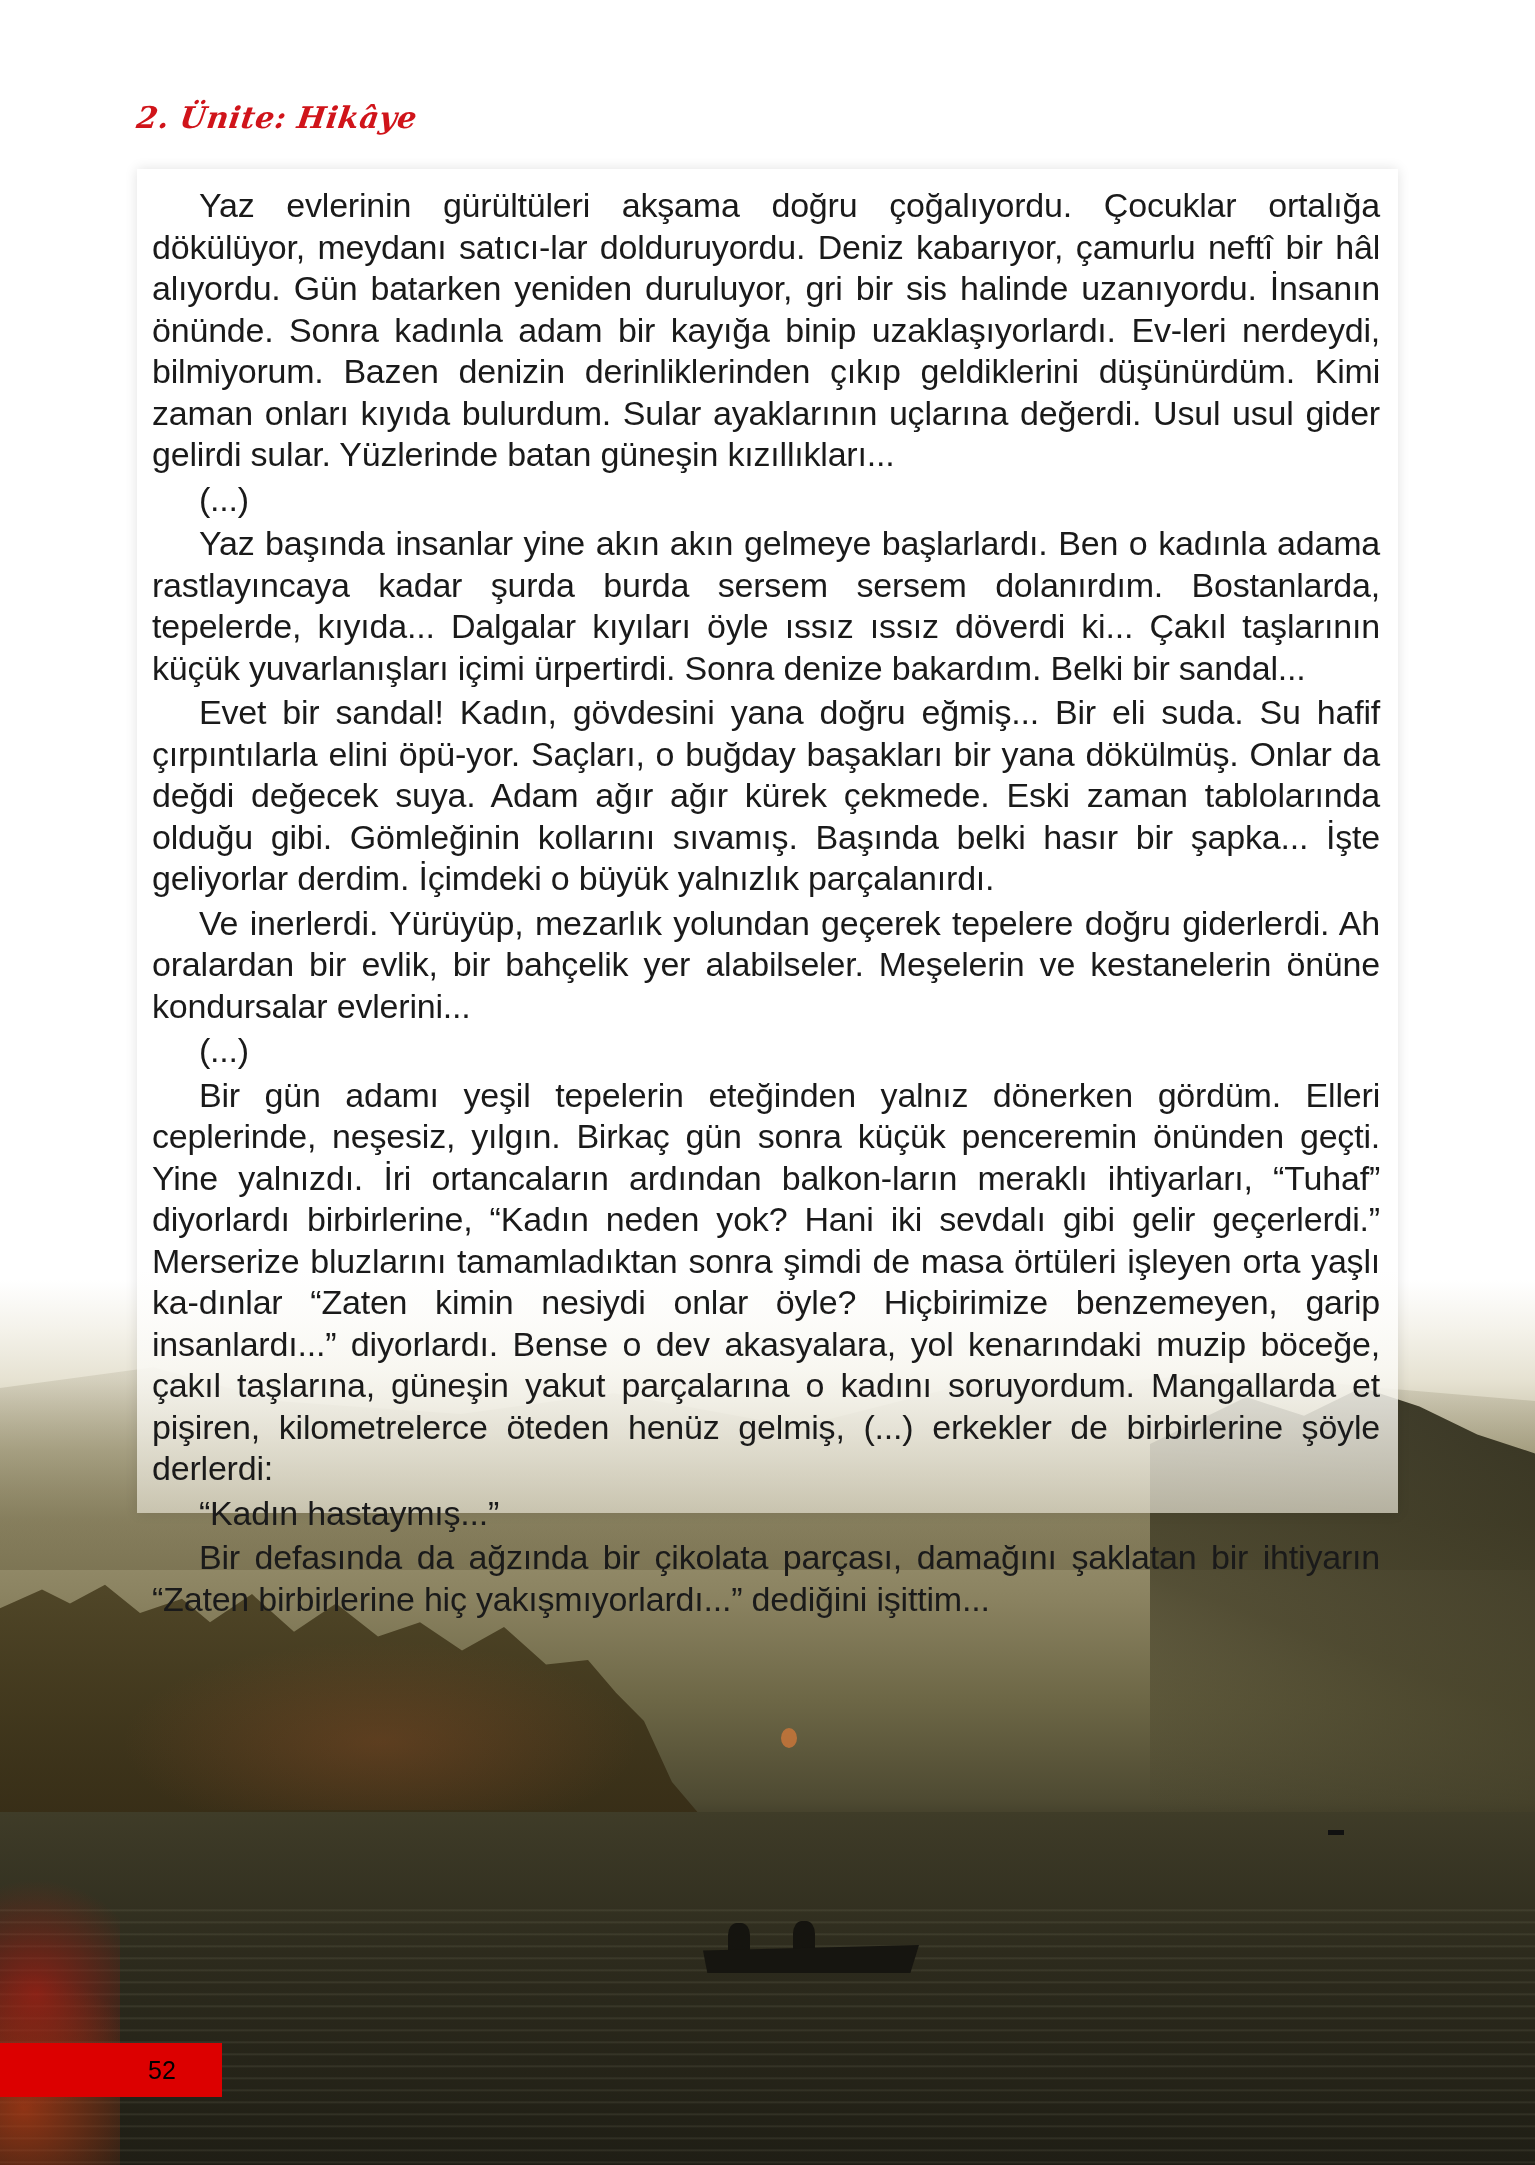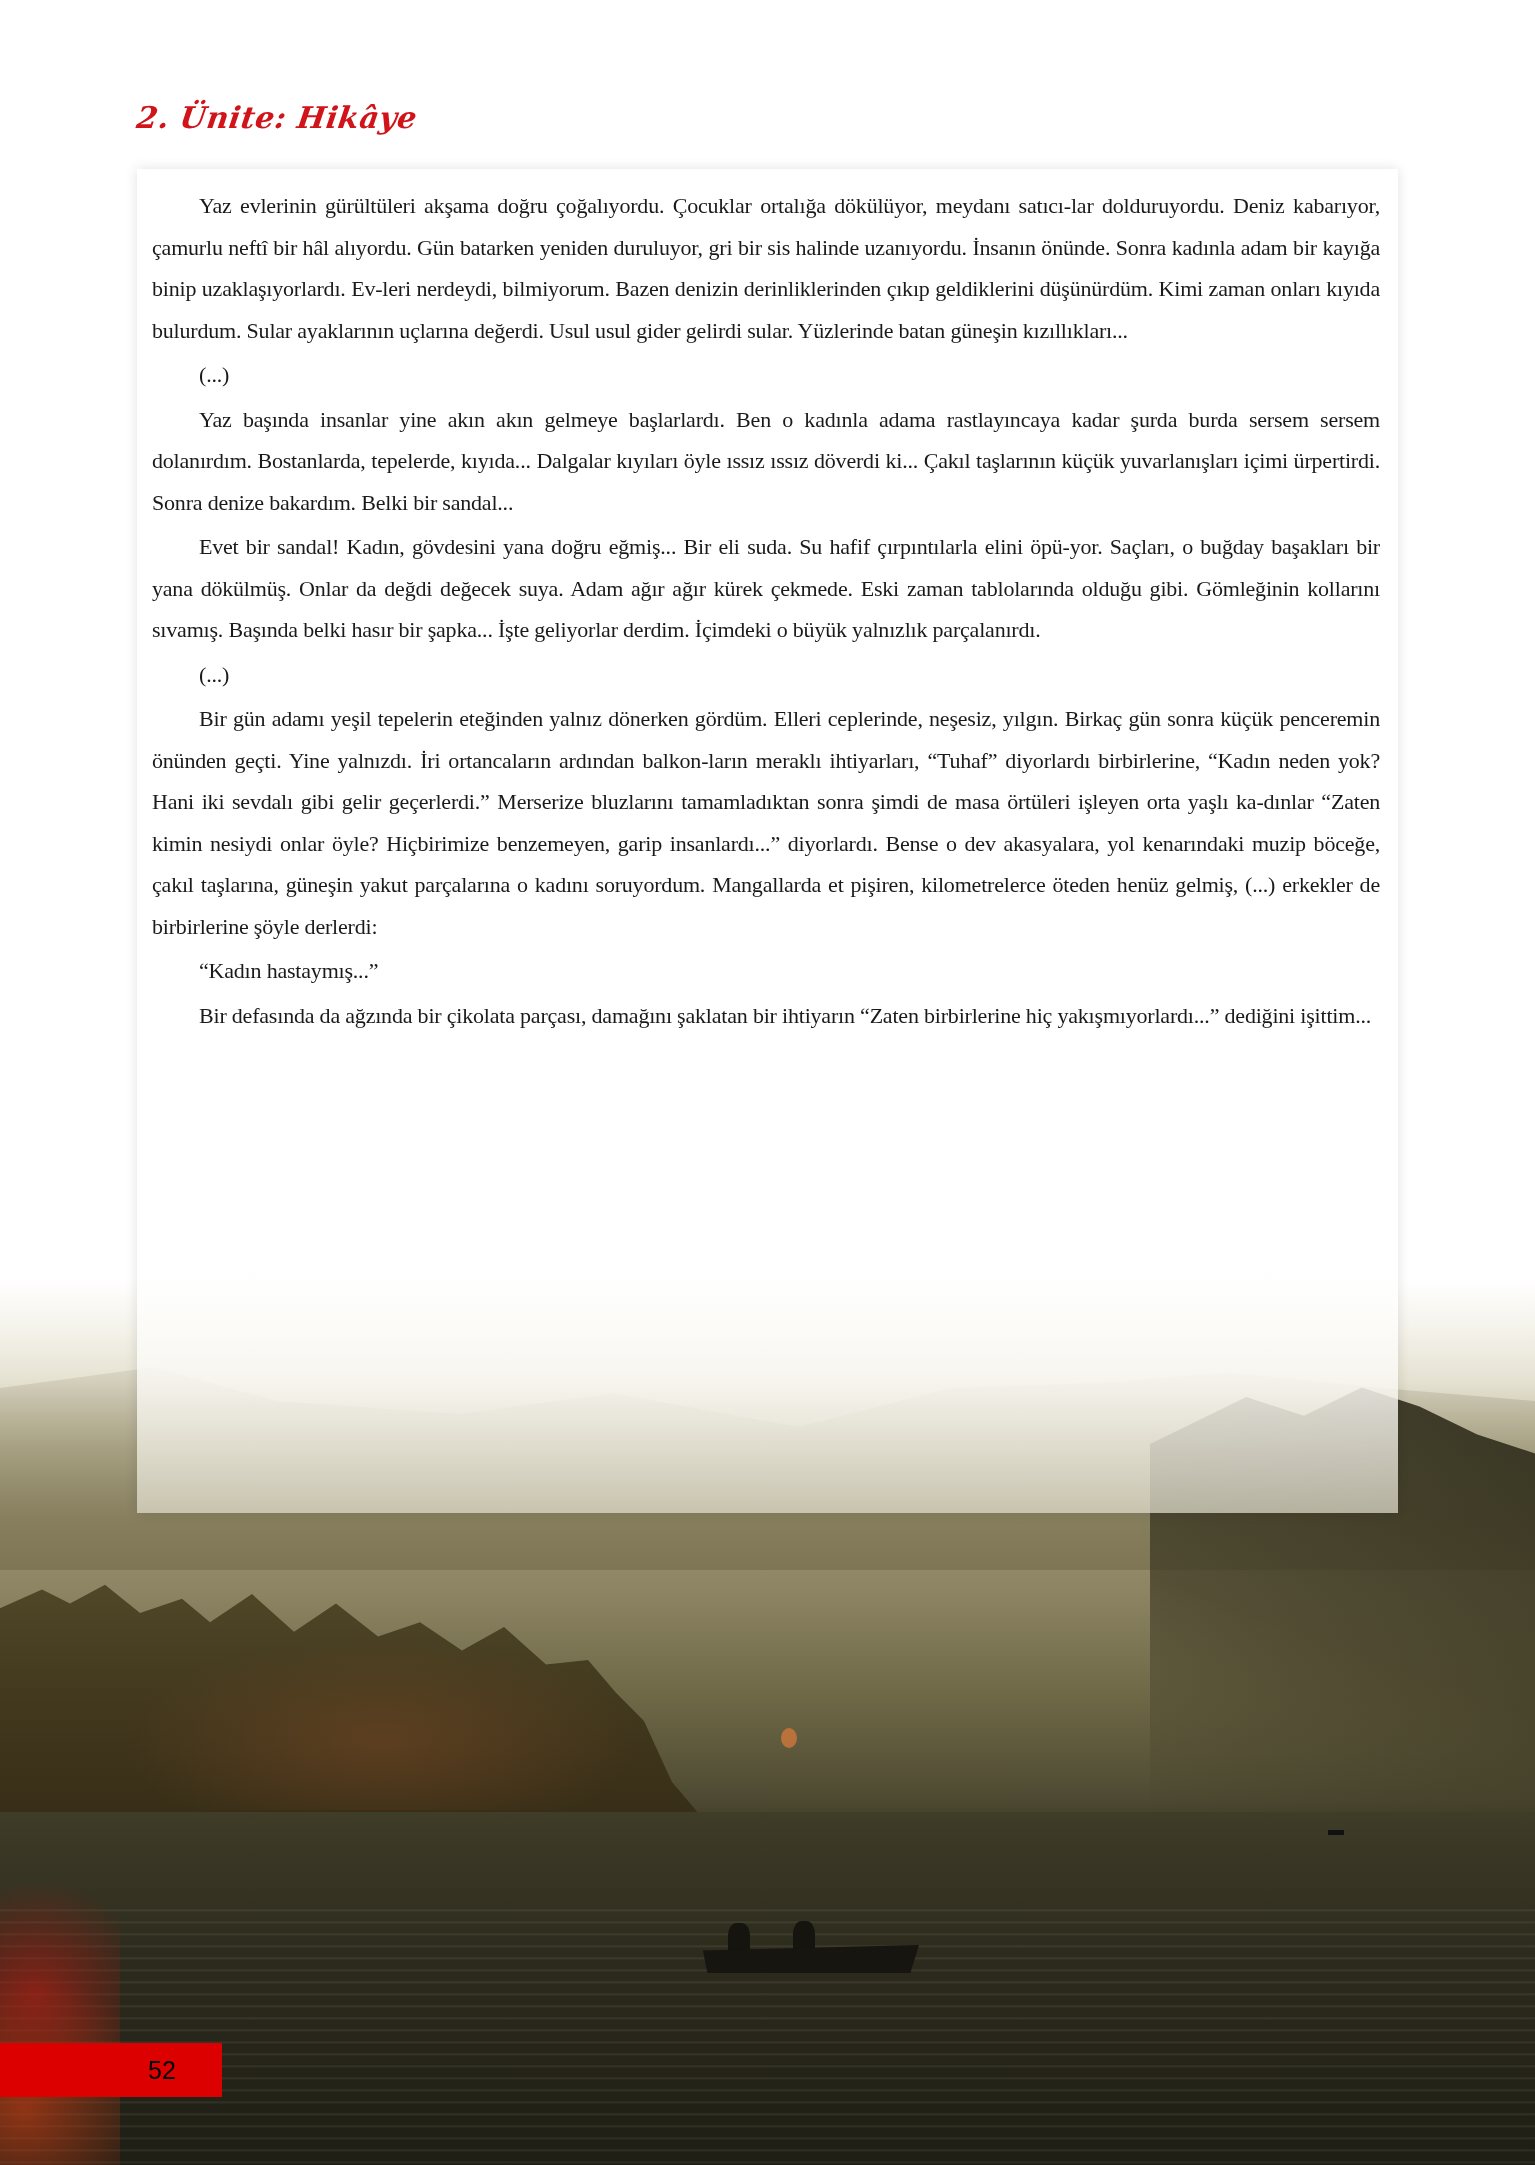--- a/index.html
+++ b/index.html
@@ -70,24 +70,23 @@
     }
     .text-box {
       position: absolute; left: 137px; top: 169px; width: 1261px; height: 1344px;
       background: linear-gradient(180deg, rgba(255,255,255,1) 0px, rgba(255,255,255,1) 1100px, rgba(250,249,244,0.88) 1200px, rgba(225,221,205,0.72) 1344px);
       box-shadow: 0 0 12px rgba(0,0,0,0.12);
       box-sizing: border-box;
       padding: 16px 18px 0 15px;
     }
     .para {
       margin: 0; color: #1a1a1a;
-      font-size: 22px; line-height: 41.5px;
+      font-size: 34px; line-height: 41.5px;
       text-align: justify; text-indent: 47px;
       letter-spacing: -0.2px;
-      font-family: Liberation Serif, serif;
     }
     .para + .para { margin-top: 3px; }
     .page-badge {
       position: absolute; left: 0; top: 2043px; width: 222px; height: 54px;
       background: #dc0000;
     }
     .page-number {
       position: absolute; left: 148px; top: 2056px;
       color: #000000; font-size: 25px;
     }
@@ -110,20 +109,21 @@
   <div class="foliage"></div>
 </div>
 
 <div class="unit-title">2. Ünite: Hikâye</div>
 
 <div class="text-box">
   <p class="para">Yaz evlerinin gürültüleri akşama doğru çoğalıyordu. Çocuklar ortalığa dökülüyor, meydanı satıcı-lar dolduruyordu. Deniz kabarıyor, çamurlu neftî bir hâl alıyordu. Gün batarken yeniden duruluyor, gri bir sis halinde uzanıyordu. İnsanın önünde. Sonra kadınla adam bir kayığa binip uzaklaşıyorlardı. Ev-leri nerdeydi, bilmiyorum. Bazen denizin derinliklerinden çıkıp geldiklerini düşünürdüm. Kimi zaman onları kıyıda bulurdum. Sular ayaklarının uçlarına değerdi. Usul usul gider gelirdi sular. Yüzlerinde batan güneşin kızıllıkları...</p>
   <p class="para">(...)</p>
   <p class="para">Yaz başında  insanlar yine akın akın gelmeye başlarlardı. Ben o kadınla adama rastlayıncaya kadar şurda burda sersem sersem dolanırdım. Bostanlarda, tepelerde, kıyıda... Dalgalar kıyıları öyle ıssız ıssız döverdi ki... Çakıl taşlarının küçük yuvarlanışları içimi ürpertirdi. Sonra denize bakardım. Belki bir sandal...</p>
   <p class="para">Evet bir sandal! Kadın, gövdesini yana doğru eğmiş... Bir eli suda. Su hafif çırpıntılarla elini öpü-yor. Saçları, o buğday başakları bir yana dökülmüş. Onlar da değdi değecek suya. Adam ağır ağır kürek çekmede. Eski zaman tablolarında olduğu gibi. Gömleğinin kollarını sıvamış. Başında belki hasır bir şapka... İşte geliyorlar derdim. İçimdeki o büyük yalnızlık parçalanırdı.</p>
+  <p class="para">Ve inerlerdi. Yürüyüp, mezarlık yolundan geçerek tepelere doğru giderlerdi. Ah oralardan bir evlik, bir bahçelik yer alabilseler. Meşelerin ve kestanelerin önüne kondursalar evlerini...</p>
   <p class="para">(...)</p>
   <p class="para">Bir gün adamı yeşil tepelerin eteğinden yalnız dönerken gördüm. Elleri ceplerinde, neşesiz, yılgın. Birkaç gün sonra küçük penceremin önünden geçti. Yine yalnızdı. İri ortancaların ardından balkon-ların meraklı ihtiyarları, “Tuhaf” diyorlardı birbirlerine, “Kadın neden yok? Hani iki sevdalı gibi gelir geçerlerdi.” Merserize bluzlarını tamamladıktan sonra şimdi de masa örtüleri işleyen orta yaşlı ka-dınlar “Zaten kimin nesiydi onlar öyle? Hiçbirimize benzemeyen, garip insanlardı...” diyorlardı. Bense o dev akasyalara, yol kenarındaki muzip böceğe, çakıl taşlarına, güneşin yakut parçalarına o kadını soruyordum. Mangallarda et pişiren, kilometrelerce öteden henüz gelmiş, (...) erkekler de birbirlerine şöyle derlerdi:</p>
   <p class="para">“Kadın hastaymış...”</p>
   <p class="para">Bir defasında da ağzında bir çikolata parçası, damağını şaklatan bir ihtiyarın “Zaten birbirlerine hiç yakışmıyorlardı...” dediğini işittim...</p>
 </div>
 
 <div class="page-badge"></div>
 <div class="page-number">52</div>
 
 </body></html>

